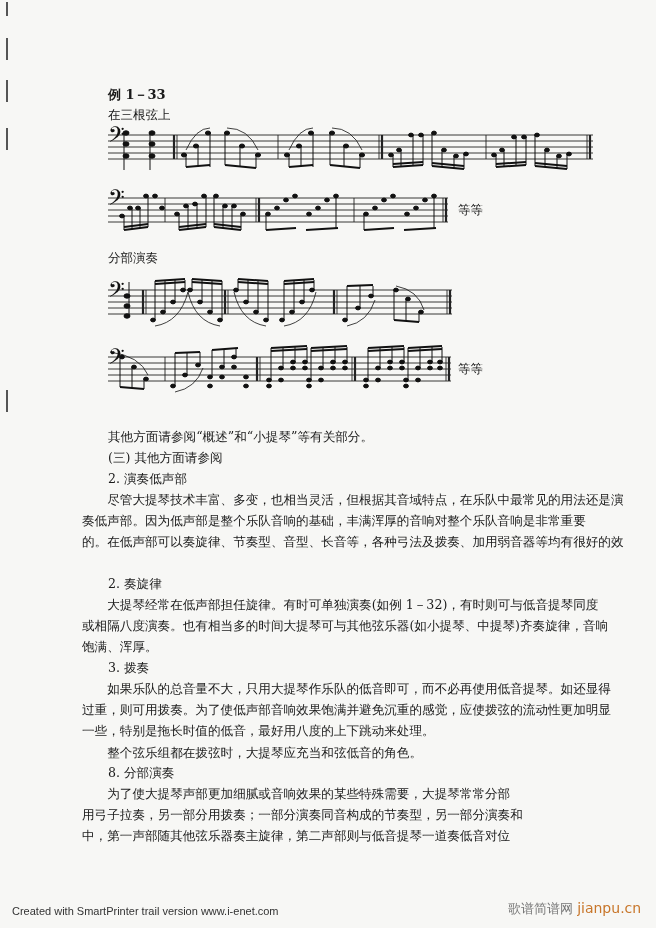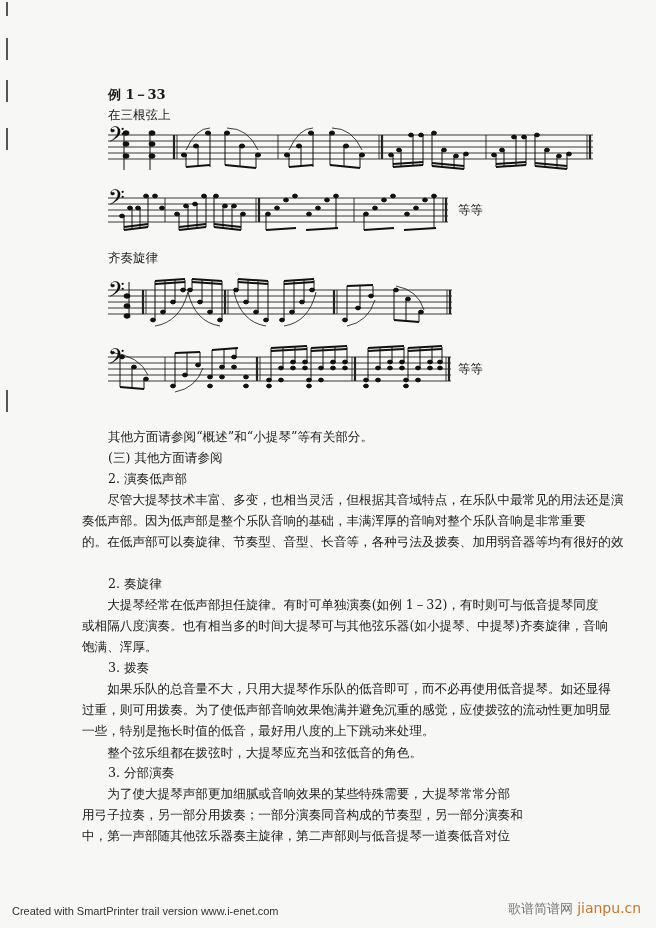--- a/index.html
+++ b/index.html
@@ -21,21 +21,21 @@
 <body>
 
 <div class="edge-mark" style="top:2px;height:14px;"></div>
 <div class="edge-mark" style="top:38px;height:22px;"></div>
 <div class="edge-mark" style="top:80px;height:22px;"></div>
 <div class="edge-mark" style="top:128px;height:22px;"></div>
 <div class="edge-mark" style="top:390px;height:22px;"></div>
 
 <div class="abs ex-title">例 1－33</div>
 <div class="abs sub" style="left:108px;top:107px;">在三根弦上</div>
-<div class="abs sub" style="left:108px;top:250px;">齐奏旋律</div>
+<div class="abs sub" style="left:108px;top:250px;">分部演奏</div>
 
 <svg class="staff" width="656" height="420" viewBox="0 0 656 420" xmlns="http://www.w3.org/2000/svg">
   <defs>
     <g id="clef">
       <text x="0" y="16" font-family="DejaVu Serif, serif" font-size="26" fill="#111">𝄢</text>
     </g>
   </defs>
   <g stroke="#222" stroke-width="0.9" fill="none">
 
     <g>
@@ -490,21 +490,21 @@
 <div class="para" style="top:657px;left:108px;">
   <div class="line">3. 拨奏</div>
 </div>
 <div class="para" style="top:678px;left:82px;width:540px;">
   <div class="line">　　如果乐队的总音量不大，只用大提琴作乐队的低音即可，而不必再使用低音提琴。如还显得</div>
   <div class="line">过重，则可用拨奏。为了使低声部音响效果饱满并避免沉重的感觉，应使拨弦的流动性更加明显</div>
   <div class="line">一些，特别是拖长时值的低音，最好用八度的上下跳动来处理。</div>
   <div class="line">　　整个弦乐组都在拨弦时，大提琴应充当和弦低音的角色。</div>
 </div>
 <div class="para" style="top:762px;left:108px;">
-  <div class="line">3. 分部演奏</div>
+  <div class="line">8. 分部演奏</div>
 </div>
 <div class="para" style="top:783px;left:82px;width:520px;overflow:hidden;">
   <div class="line">　　为了使大提琴声部更加细腻或音响效果的某些特殊需要，大提琴常常分部</div>
   <div class="line">用弓子拉奏，另一部分用拨奏；一部分演奏同音构成的节奏型，另一部分演奏和</div>
   <div class="line">中，第一声部随其他弦乐器奏主旋律，第二声部则与低音提琴一道奏低音对位</div>
 </div>
 
 <div class="abs footer-left">Created with SmartPrinter trail version www.i-enet.com</div>
 <div class="abs footer-right">
   <span>歌谱简谱网</span>

